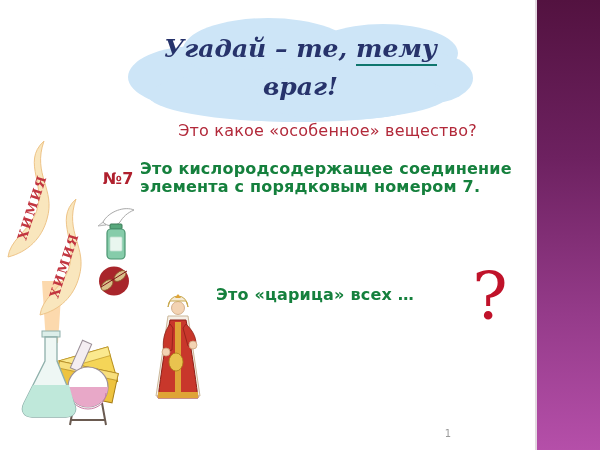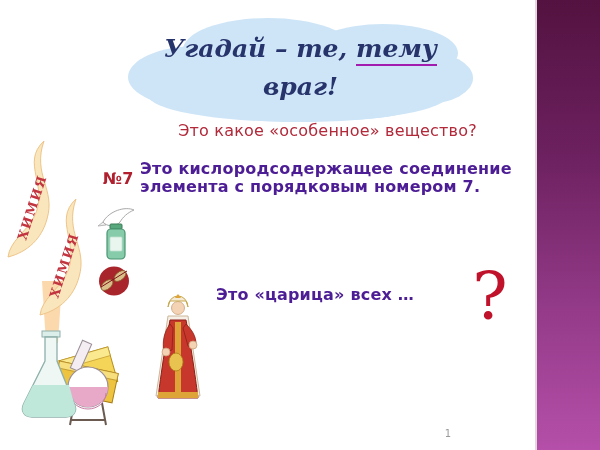--- a/index.html
+++ b/index.html
@@ -14,26 +14,26 @@
   .cb{position:absolute;background:#cde5f7;border-radius:50%;}
   .cb1{left:0;top:34px;width:140px;height:62px;}
   .cb2{left:55px;top:6px;width:170px;height:64px;}
   .cb3{left:180px;top:12px;width:150px;height:58px;}
   .cb4{left:250px;top:40px;width:95px;height:52px;}
   .cb5{left:20px;top:56px;width:300px;height:54px;}
   .cb6{left:120px;top:52px;width:190px;height:56px;}
   .cloud-text{position:absolute;left:0;top:18px;width:100%;text-align:center;
               font-family:"DejaVu Serif",serif;font-style:italic;font-weight:700;
               font-size:25px;line-height:1.5;color:#27336b;}
-  .u{border-bottom:2px solid #a21caf;padding-bottom:1px;}
+  .u{border-bottom:2px solid #0f766e;padding-bottom:1px;}
   
   .question{position:absolute;left:140px;top:121px;width:375px;text-align:center;
             font-weight:400;font-size:16px;color:#b2293a;letter-spacing:.2px;}
   
-  .clue{position:absolute;font-weight:700;font-size:16px;color:#4c1d95;
+  .clue{position:absolute;font-weight:700;font-size:16px;color:#15803d;
         line-height:1.13;letter-spacing:.2px;}
   .clue-1{left:140px;top:160px;width:388px;}
   .clue-2{left:140px;top:217px;width:388px;text-align:justify;}
   .clue-3{left:140px;top:261px;width:388px;}
   .clue-4{left:216px;top:286px;width:300px;}
   .marker{position:absolute;left:103px;top:169px;font-weight:700;font-size:16px;color:#b0202e;}
   .icon-abs{position:absolute;}
   .qmark{position:absolute;left:468px;top:264px;width:44px;text-align:center;
          font-family:"DejaVu Serif",serif;font-size:66px;line-height:1;color:#c0122a;}
   .pagenum{position:absolute;left:438px;top:428px;font-size:10px;color:#9a9a9a;

